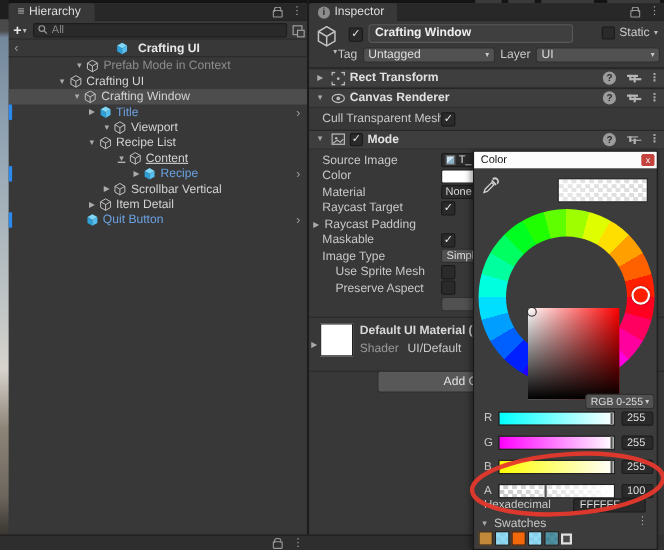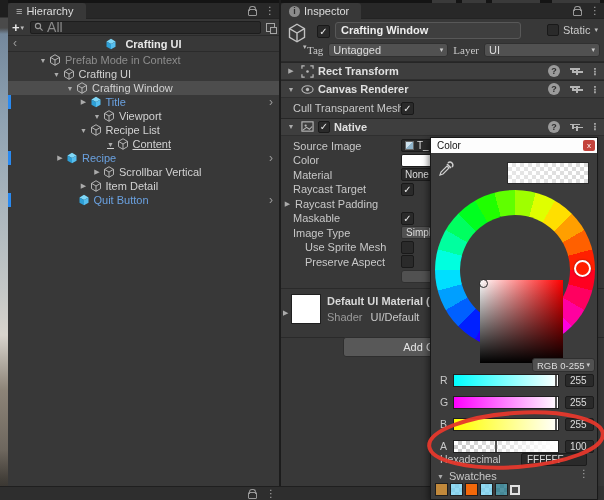--- a/index.html
+++ b/index.html
@@ -28,21 +28,21 @@
   .hamburger{color:#bbb;font-size:11px;}
 
   .lock{display:inline-block;width:9px;height:7px;border:1px solid #999;border-radius:1px;position:relative;margin-top:4px;}
   .lock::before{content:"";position:absolute;left:0px;top:-4px;width:5px;height:4px;border:1px solid #999;border-bottom:none;border-radius:3px 3px 0 0;}
 
   
   .h-toolbar{position:relative;height:17px;border-bottom:1px solid #2a2a2a;display:flex;align-items:center;padding:0 4px;}
   .plus-btn{color:#e8e8e8;font-size:13px;font-weight:bold;line-height:15px;}
   .plus-caret{color:#bbb;font-size:7px;margin:2px 6px 0 1px;}
   .search-field{flex:1;height:13px;background:#2a2a2a;border:1px solid #1d1d1d;border-radius:2px;display:flex;align-items:center;padding:0 3px;margin-right:5px;}
-  .search-field input{flex:1;background:transparent;border:none;outline:none;color:#ccc;font-size:14px;padding:0 0 0 3px;height:11px;}
+  .search-field input{flex:1;background:transparent;border:none;outline:none;color:#ccc;font-size:10px;padding:0 0 0 3px;height:11px;}
   .search-field input::placeholder{color:#8a8a8a;}
   .win-icon{width:9px;height:9px;border:1px solid #a5a5a5;position:relative;}
   .win-icon::before{content:"";position:absolute;right:-3px;bottom:-3px;width:5px;height:5px;background:#383838;border:1px solid #a5a5a5;}
 
   
   .breadcrumb{position:relative;height:16px;border-bottom:1px solid #2b2b2b;display:flex;align-items:center;justify-content:center;gap:4px;font-weight:bold;color:#e8e8e8;}
   .crumb-back{position:absolute;left:5px;top:0;color:#999;font-size:12px;font-weight:normal;}
 
   
   #tree{position:relative;padding-top:1px;}
@@ -63,21 +63,21 @@
   
   .insp-head{position:relative;height:43px;border-bottom:1px solid #2a2a2a;}
   .big-cube{position:absolute;left:6px;top:4px;}
   .big-cube-caret{position:absolute;left:22px;top:24px;font-size:7px;color:#bbb;}
   .cb{width:13px;height:13px;background:#2a2a2a;border:1px solid #191919;border-radius:2px;color:#e8e8e8;font-size:10px;line-height:11px;text-align:center;flex:none;}
   .head-cb{position:absolute;left:36px;top:6px;}
   .name-field{position:absolute;left:54px;top:3px;width:186px;height:17px;background:#3f3f3f;border:1px solid #585858;border-radius:3px;color:#eee;font-weight:bold;padding:1px 5px;}
   .static-wrap{position:absolute;right:6px;top:5px;display:flex;align-items:center;gap:4px;color:#ccc;}
   .static-caret{font-size:7px;color:#bbb;}
   .tagrow{position:absolute;left:26px;top:24px;right:4px;display:flex;align-items:center;gap:5px;}
-  .mini-label{color:#c8c8c8;font-family:Liberation Serif, serif;}
+  .mini-label{color:#c8c8c8;}
   .dd{height:14px;background:#515151;border:1px solid #303030;border-radius:3px;color:#ddd;display:flex;align-items:center;padding:0 4px;position:relative;}
   .dd .caret{position:absolute;right:4px;font-size:7px;color:#ccc;}
   .dd-tag{width:120px;}
   .dd-layer{flex:1;}
 
   
   .comp-head{position:relative;height:18px;background:#3e3e3e;border-top:1px solid #262626;border-bottom:1px solid #2f2f2f;display:flex;align-items:center;gap:4px;padding-left:4px;font-weight:bold;color:#e0e0e0;}
   .comp-icons{position:absolute;right:4px;top:2px;display:flex;gap:9px;align-items:center;}
   .help-dot{width:12px;height:12px;border-radius:50%;background:#9b9b9b;color:#2e2e2e;font-size:9px;font-weight:bold;text-align:center;line-height:12px;}
   .preset-icon{width:12px;height:12px;position:relative;}
@@ -191,21 +191,21 @@
           <svg width="12" height="12" viewBox="0 0 16 16">
             <polygon points="8,1 14,4.5 8,8 2,4.5" fill="#7fd8f8"></polygon>
             <polygon points="2,4.5 8,8 8,15 2,11.5" fill="#2e9fd6"></polygon>
             <polygon points="8,8 14,4.5 14,11.5 8,15" fill="#55beef"></polygon>
           </svg>
         </span>
       <span>Crafting UI</span>
     </div>
 
     <div id="tree">
-        <div class="h-row muted" style="padding-left: 29px;">
+        <div class="h-row muted" style="padding-left: 29px; margin-left: 29px;">
           <span class="fold">▼</span>
           <span class="cubewrap">
             <svg width="12" height="12" viewBox="0 0 16 16">
               <polygon points="8,1 14,4.5 14,11.5 8,15 2,11.5 2,4.5" fill="none" stroke="#c2c2c2" stroke-width="1.2"></polygon>
               <path d="M2 4.5 L8 8 L14 4.5 M8 8 V15" fill="none" stroke="#c2c2c2" stroke-width="1.2"></path>
             </svg>
           </span>
           <span class="h-label">Prefab Mode in Context</span>
         </div>
         <div class="h-row" style="padding-left: 42.5px;">
@@ -264,21 +264,21 @@
         <div class="h-row" style="padding-left: 96.5px; text-decoration: underline;">
           <span class="fold">▼</span>
           <span class="cubewrap">
             <svg width="12" height="12" viewBox="0 0 16 16">
               <polygon points="8,1 14,4.5 14,11.5 8,15 2,11.5 2,4.5" fill="none" stroke="#c2c2c2" stroke-width="1.2"></polygon>
               <path d="M2 4.5 L8 8 L14 4.5 M8 8 V15" fill="none" stroke="#c2c2c2" stroke-width="1.2"></path>
             </svg>
           </span>
           <span class="h-label">Content</span>
         </div>
-        <div class="h-row blue" style="padding-left: 46px;">
+        <div class="h-row blue" style="padding-left: 110px;">
           <span class="bar"></span>
           <span class="fold">▶</span>
           <span class="cubewrap">
             <svg width="12" height="12" viewBox="0 0 16 16">
               <polygon points="8,1 14,4.5 8,8 2,4.5" fill="#7fd8f8"></polygon>
               <polygon points="2,4.5 8,8 8,15 2,11.5" fill="#2e9fd6"></polygon>
               <polygon points="8,8 14,4.5 14,11.5 8,15" fill="#55beef"></polygon>
             </svg>
           </span>
           <span class="h-label">Recipe</span>
@@ -400,21 +400,21 @@
       </div>
 
     <div class="comp-head">
       <span class="fold">▼</span>
       <svg width="13" height="13" viewBox="0 0 14 14">
         <rect x="1" y="2" width="12" height="10" fill="none" stroke="#b9b9b9" stroke-width="1.2"></rect>
         <circle cx="5" cy="6" r="1.2" fill="#b9b9b9"></circle>
           <path d="M2 11 L6 8 L9 10 L12 7" stroke="#b9b9b9" stroke-width="1.1" fill="none"></path>
       </svg>
       <span class="cb" style="width:12px;height:12px;line-height:10px;">✓</span>
-      <span>Native</span>
+      <span>Mode</span>
       <div class="comp-icons">
         <span class="help-dot">?</span>
         <span class="preset-icon"></span>
         <span class="glyph-menu">⋮</span>
       </div>
     </div>
     <div class="fields" id="image-fields">
         <div class="f-row">
           <span class="f-label">Source Image</span>
           <div class="f-ctrl">

